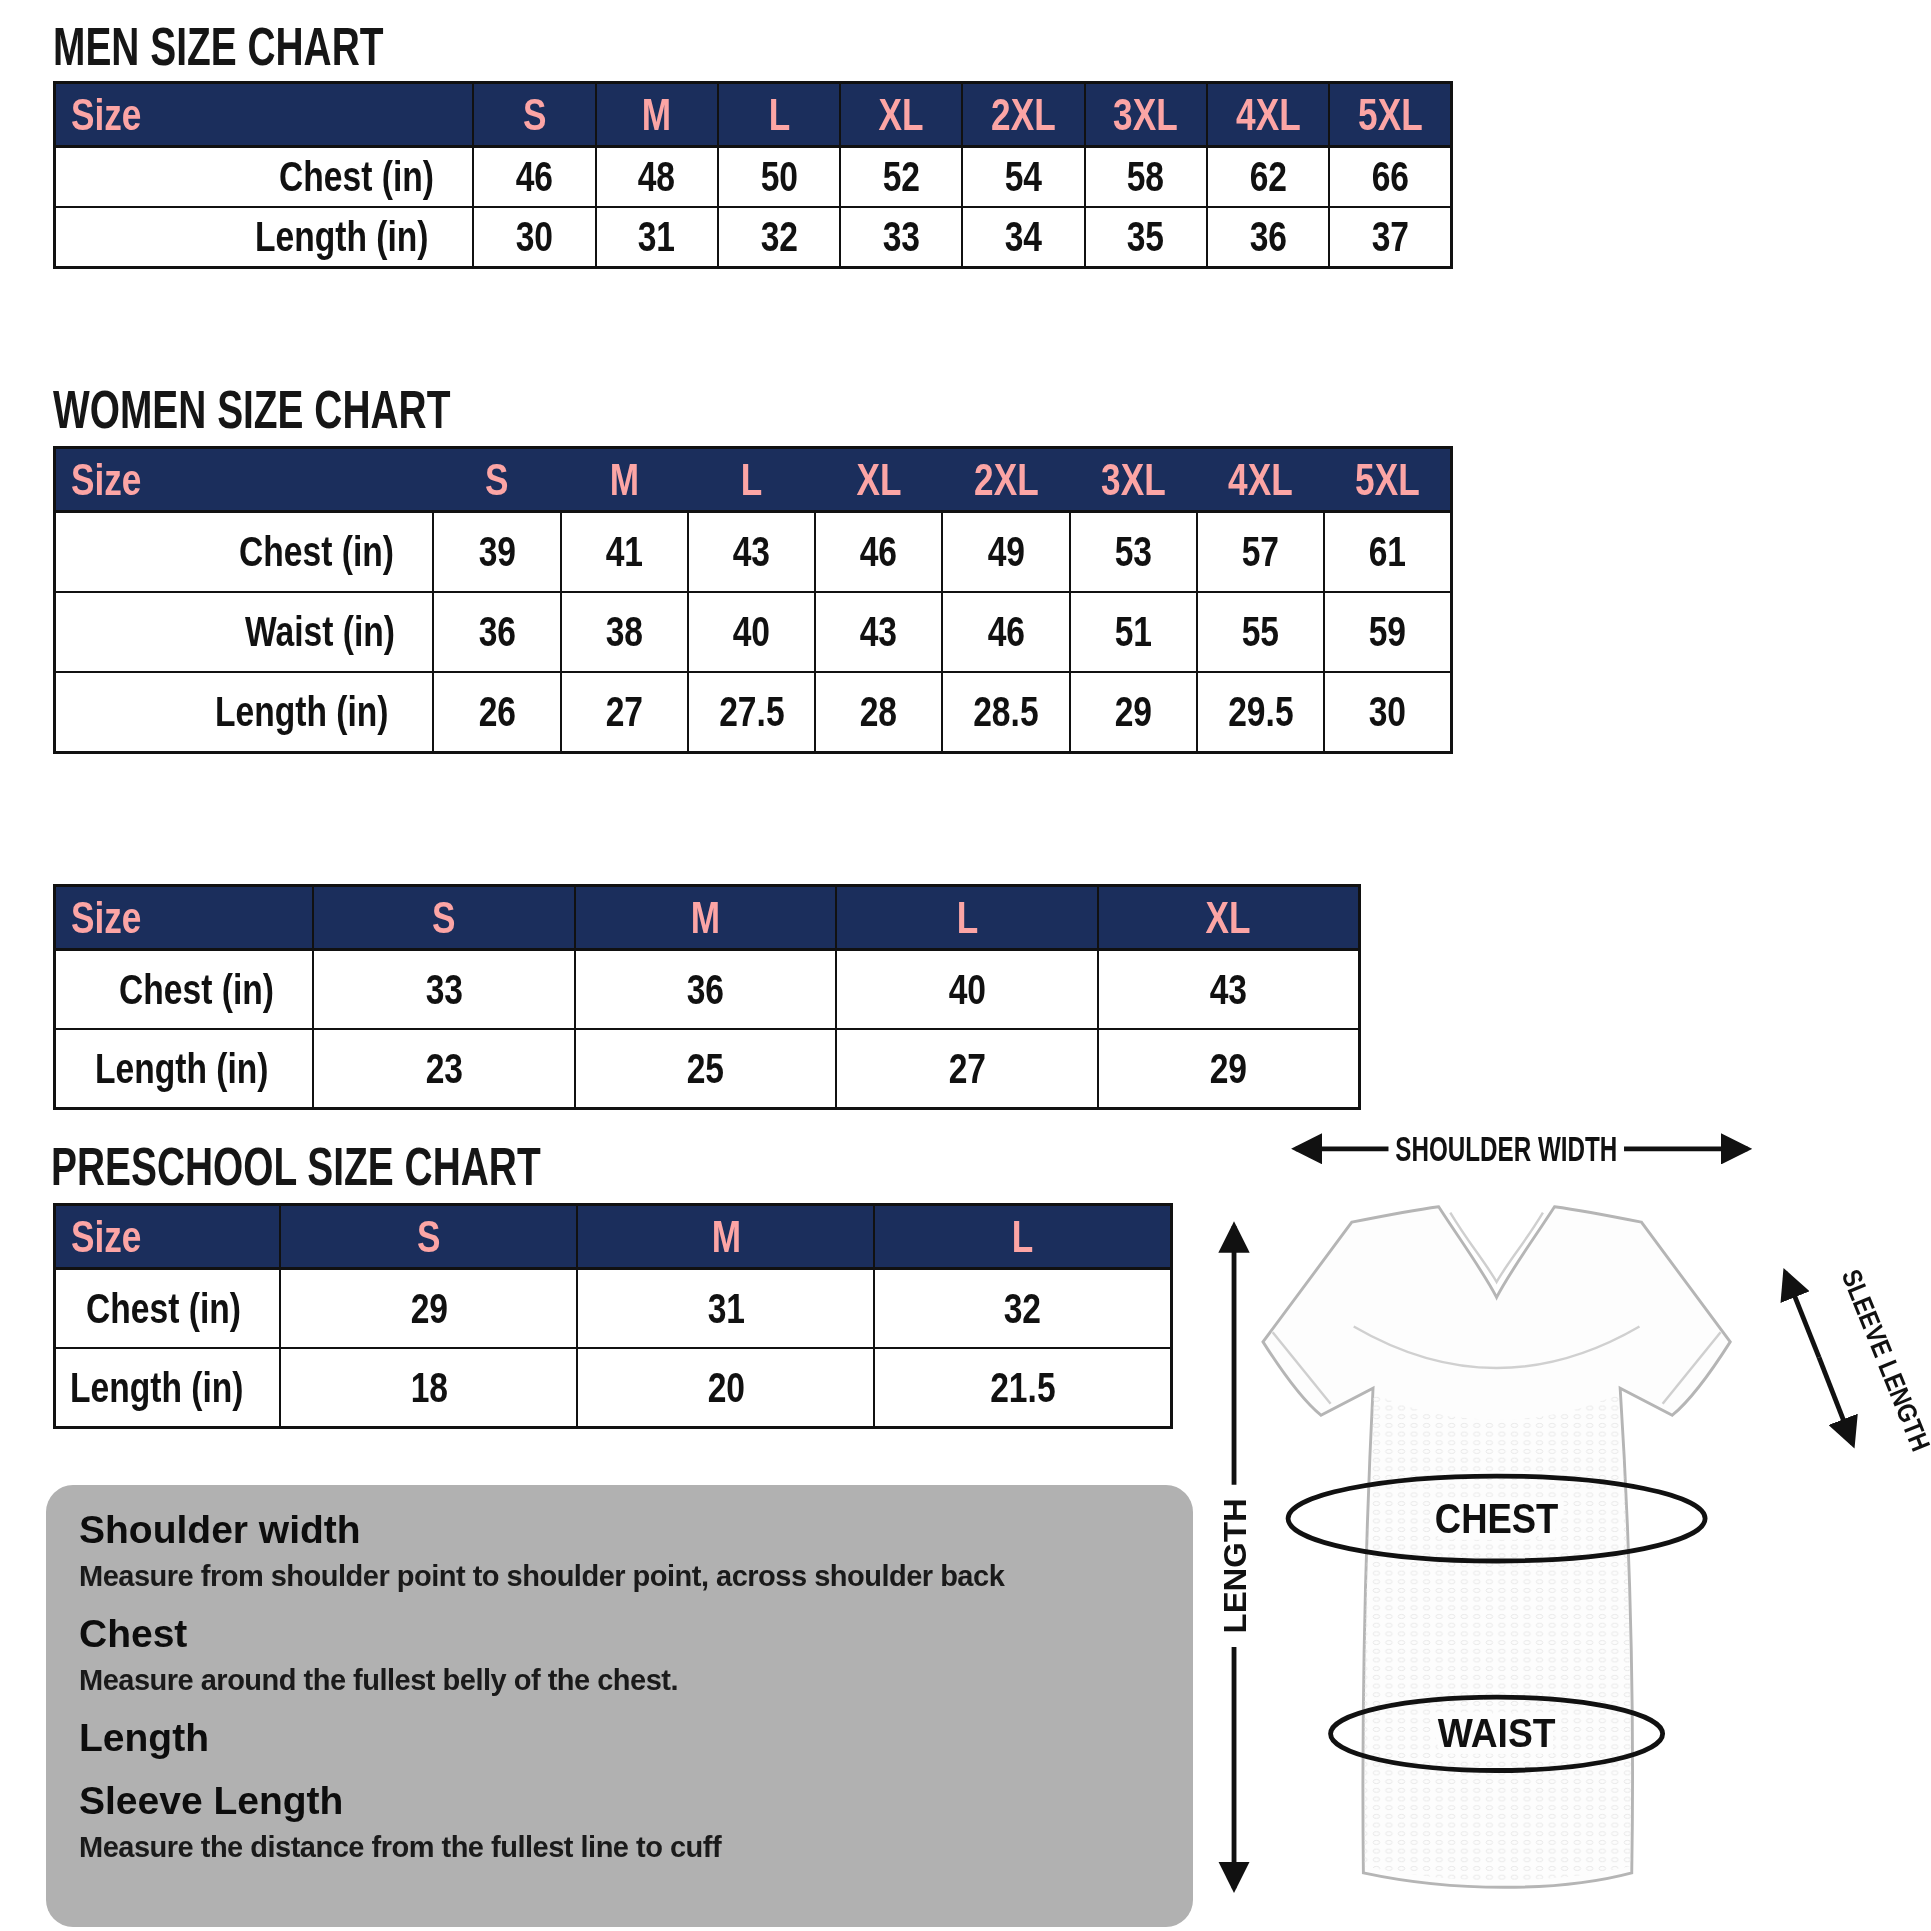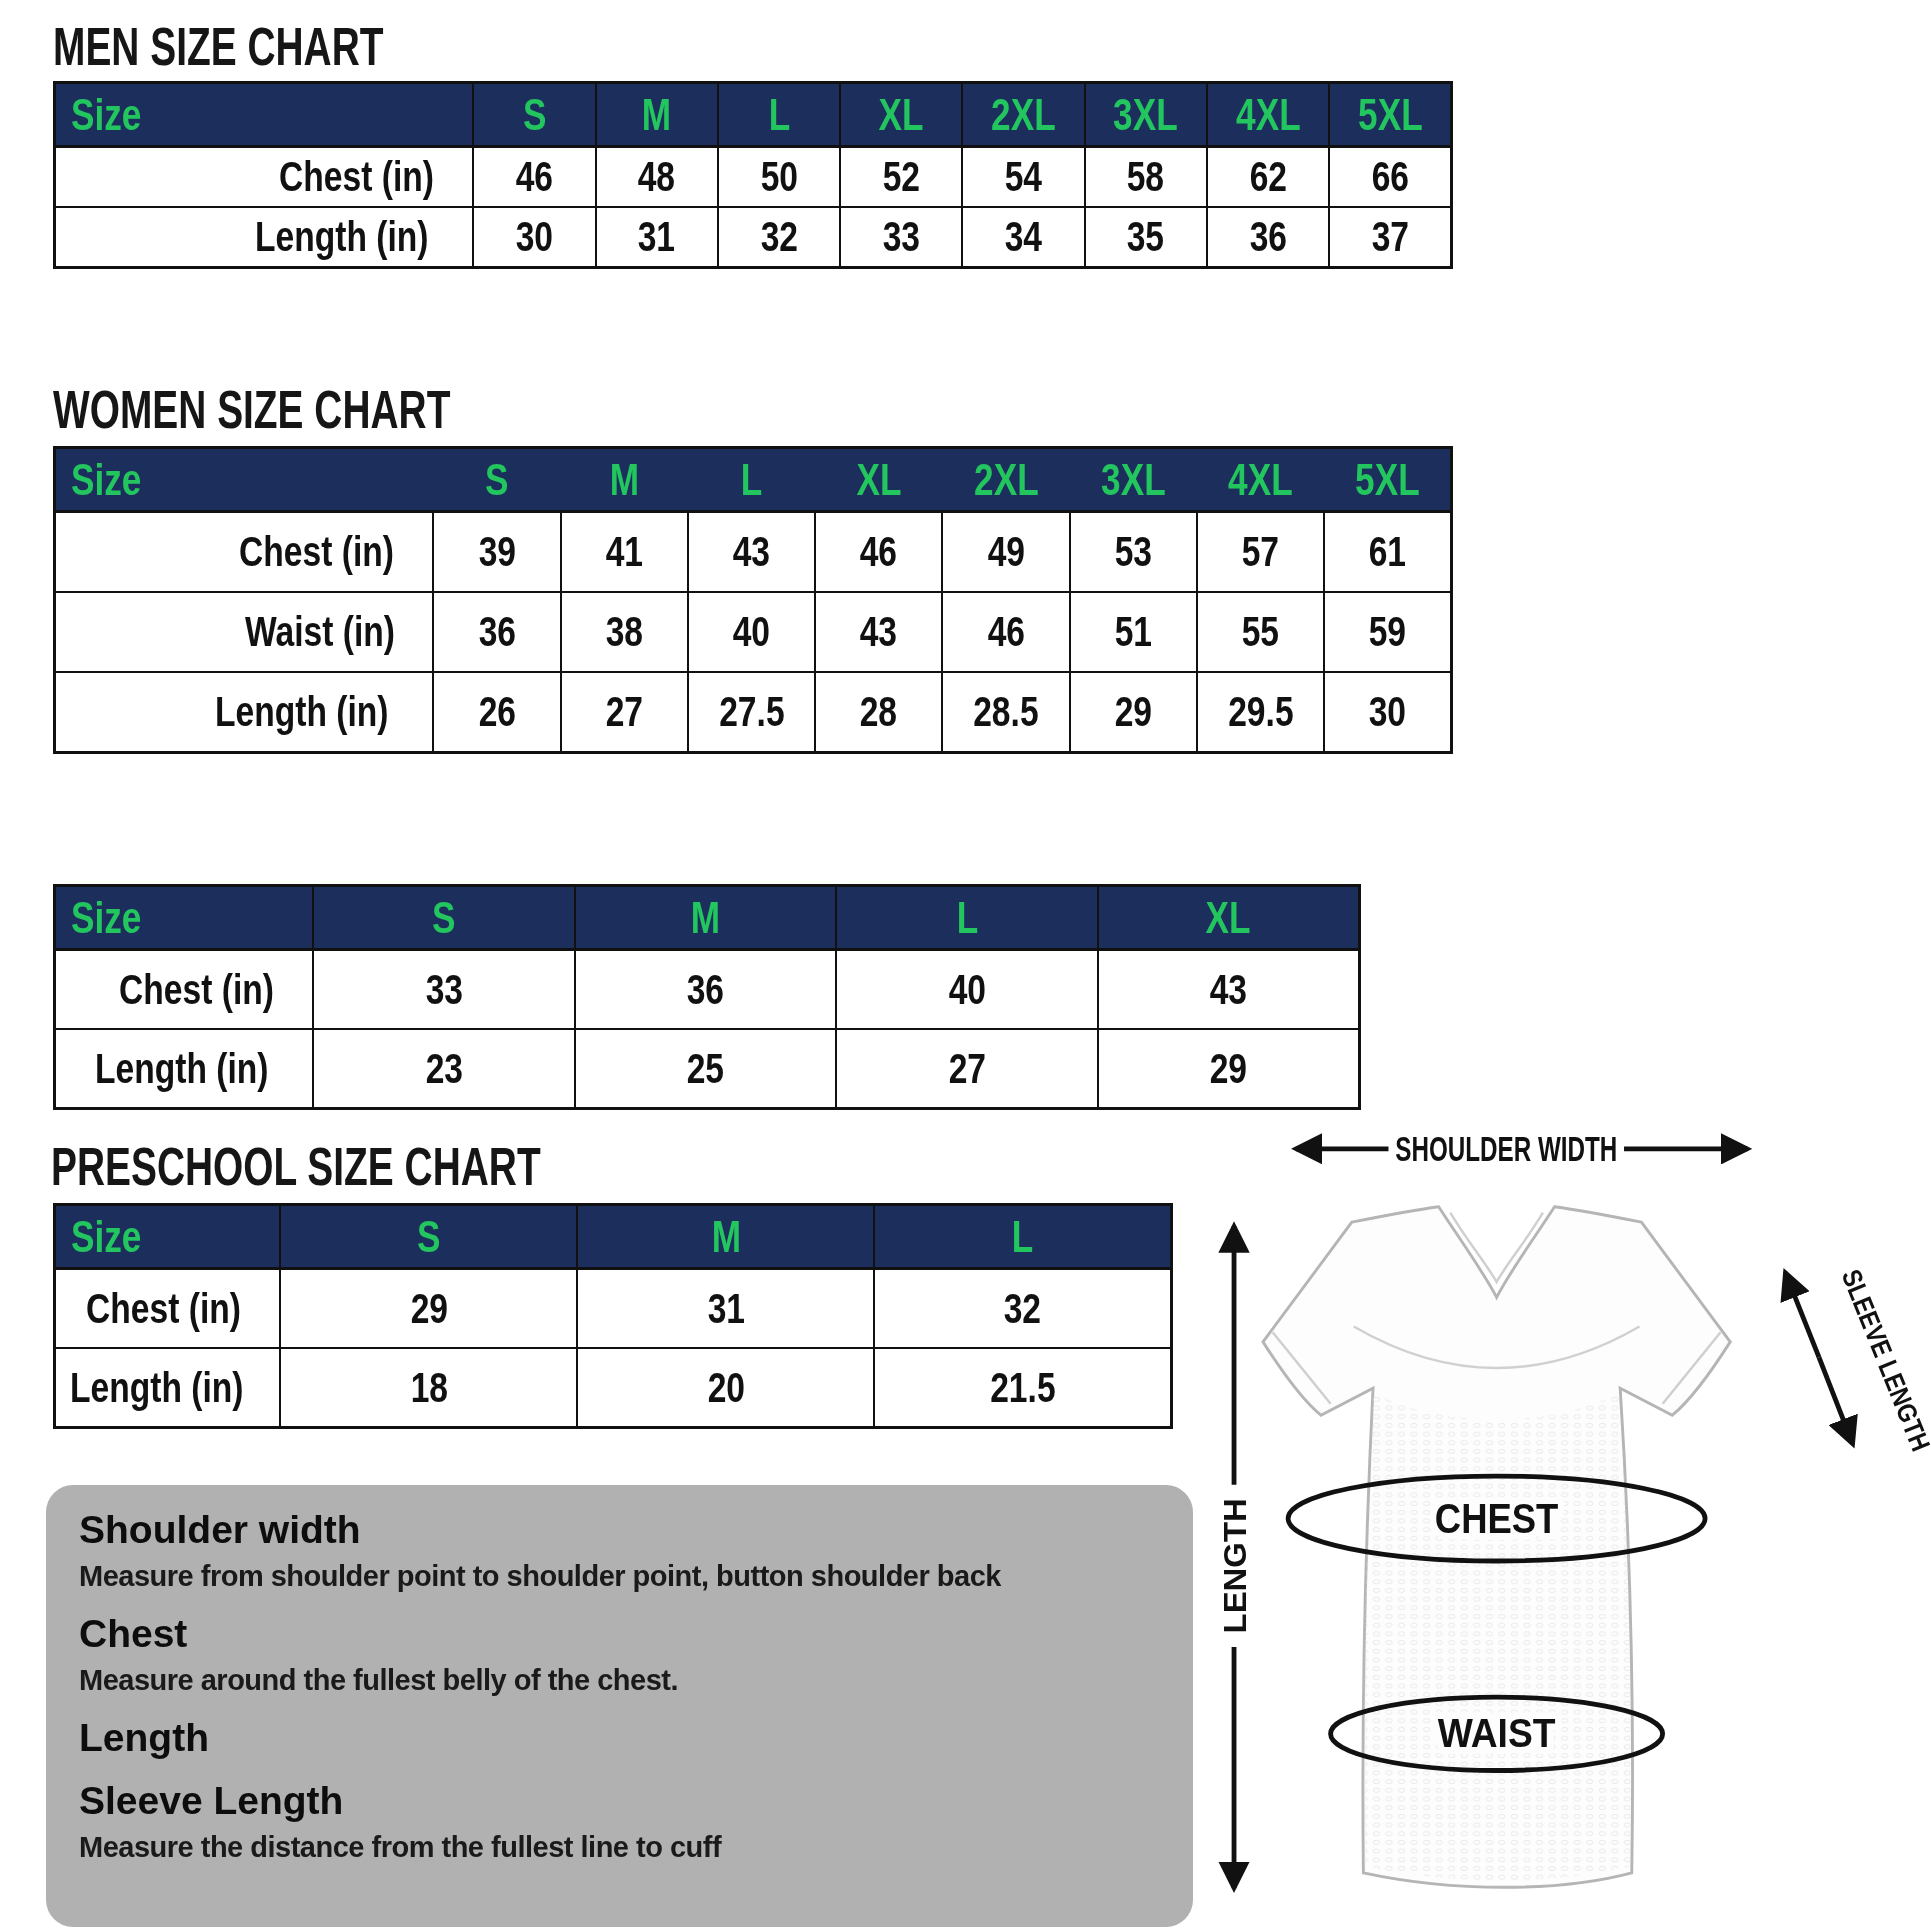--- a/index.html
+++ b/index.html
@@ -7,21 +7,21 @@
         font-family:"Liberation Sans",sans-serif;color:#111;}
 
   
   .chart-title{position:absolute;margin:0;font-size:54px;font-weight:700;color:#161616;
                white-space:nowrap;letter-spacing:0;}
   .chart-title .cond-t{display:inline-block;transform:scaleX(0.72);transform-origin:left center;}
 
   
   table.size-table{position:absolute;border-collapse:collapse;table-layout:fixed;
                    border:3.9px solid #111;background:#fff;}
-  table.size-table th{background:var(--hdr,#1b2e5c);color:#22c55e;font-size:44px;font-weight:bold;
+  table.size-table th{background:var(--hdr,#1b2e5c);color:#fca5a5;font-size:44px;font-weight:bold;
                       text-align:center;height:61px;padding:0;border-bottom:3.9px solid #111;}
   table.size-table th:first-child{text-align:left;padding-left:15.4px;}
   table.size-table:not(.no-div) th + th{border-left:2.9px solid #111;}
   table.size-table td{border:2.9px solid #111;font-size:42px;font-weight:bold;color:#111;
                       text-align:center;padding:0;background:#fff;}
   table.size-table td.lbl{text-align:right;padding-left:13.5px;}
   .cond{display:inline-block;transform:scaleX(0.8);transform-origin:center center;white-space:nowrap;}
   td.lbl .cond, th:first-child .cond{transform-origin:left center;}
 
   .t-men{left:53px;top:81px;width:1400px;}
@@ -207,21 +207,21 @@
           <td class="lbl"><span class="cond">Length (in)</span></td>
           <td class="val"><span class="cond">18</span></td>
           <td class="val"><span class="cond">20</span></td>
           <td class="val"><span class="cond">21.5</span></td>
         </tr>
       </tbody>
     </table>
 
   <div class="info-box">
       <div class="term">Shoulder width</div>
-      <div class="desc">Measure from shoulder point to shoulder point, button shoulder back</div>
+      <div class="desc">Measure from shoulder point to shoulder point, across shoulder back</div>
       <div class="term">Chest</div>
       <div class="desc">Measure around the fullest belly of the chest.</div>
       <div class="term">Length</div>
       <div class="term">Sleeve Length</div>
       <div class="desc">Measure the distance from the fullest line to cuff</div>
     </div>
 
   <div class="diagram">
     <svg viewBox="0 0 750 852" xmlns="http://www.w3.org/2000/svg">
       <defs>

